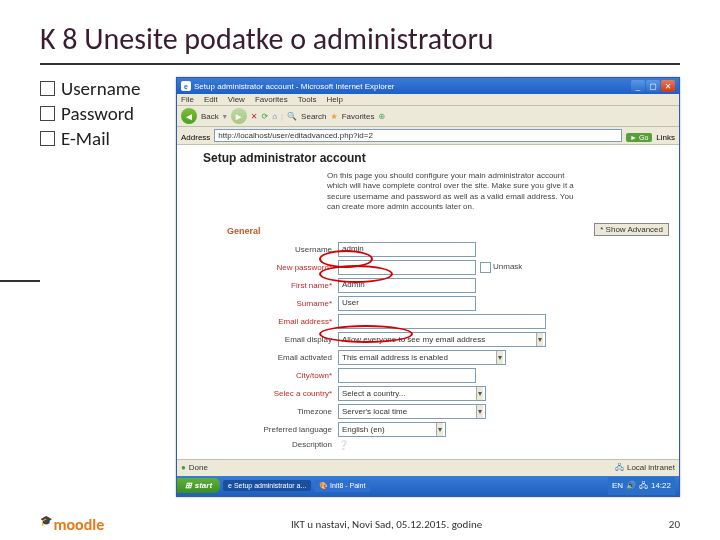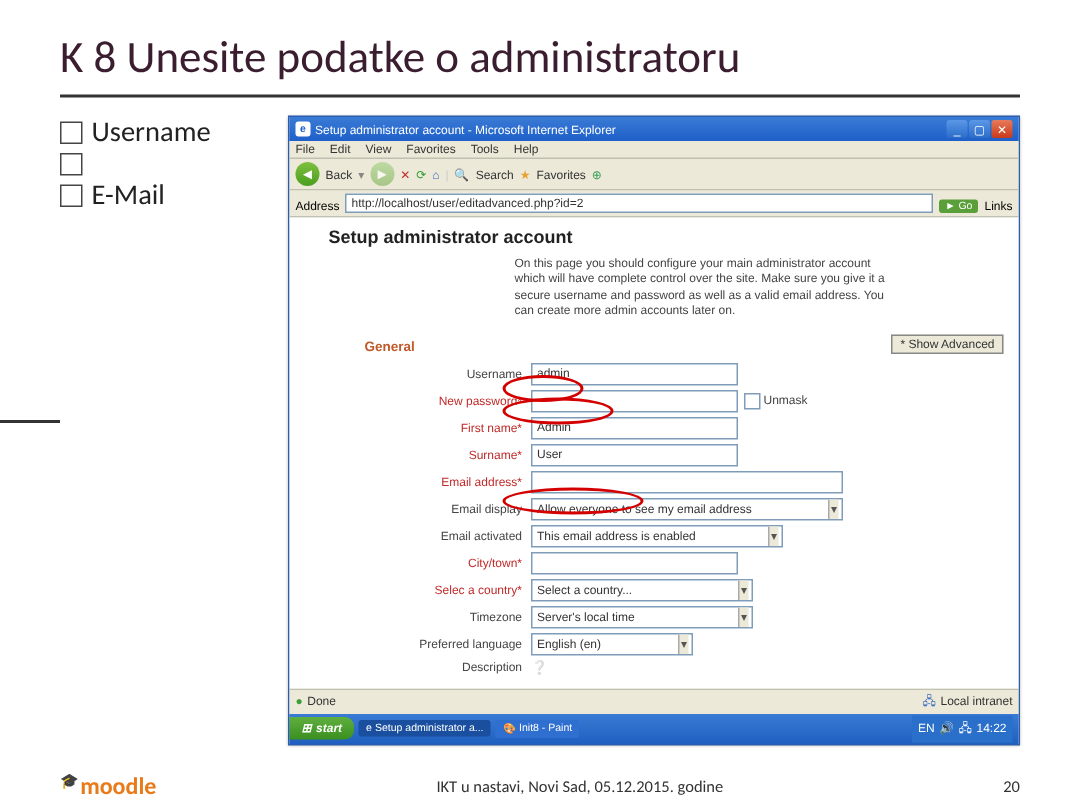--- a/index.html
+++ b/index.html
@@ -24,21 +24,21 @@
     color: #3a1d2f;
     margin: 0 0 6px 0;
     font-weight: 400;
   }
   .title-underline {
     border-bottom: 2px solid #333;
     margin-bottom: 12px;
   }
   .content-row {
     display: flex;
-    gap: 22px;
+    gap: 6px;
   }
   .bullets {
     width: 130px;
     flex-shrink: 0;
   }
   .bullet-item {
     font-size: 19px;
     color: #222;
     margin-bottom: 2px;
     display: flex;
@@ -327,20 +327,21 @@
   <div class="title-underline"></div>
 
   <div class="content-row">
     <div class="bullets">
       <div class="bullet-item">
         <span class="bullet-box"></span>
         <span>Username</span>
       </div>
       <div class="bullet-item">
         <span class="bullet-box"></span>
+        <span>Password</span>
       </div>
       <div class="bullet-item">
         <span class="bullet-box"></span>
         <span>E-Mail</span>
       </div>
     </div>
 
     <div class="screenshot">
       <div class="ie-window">
         <div class="ie-title-bar">

